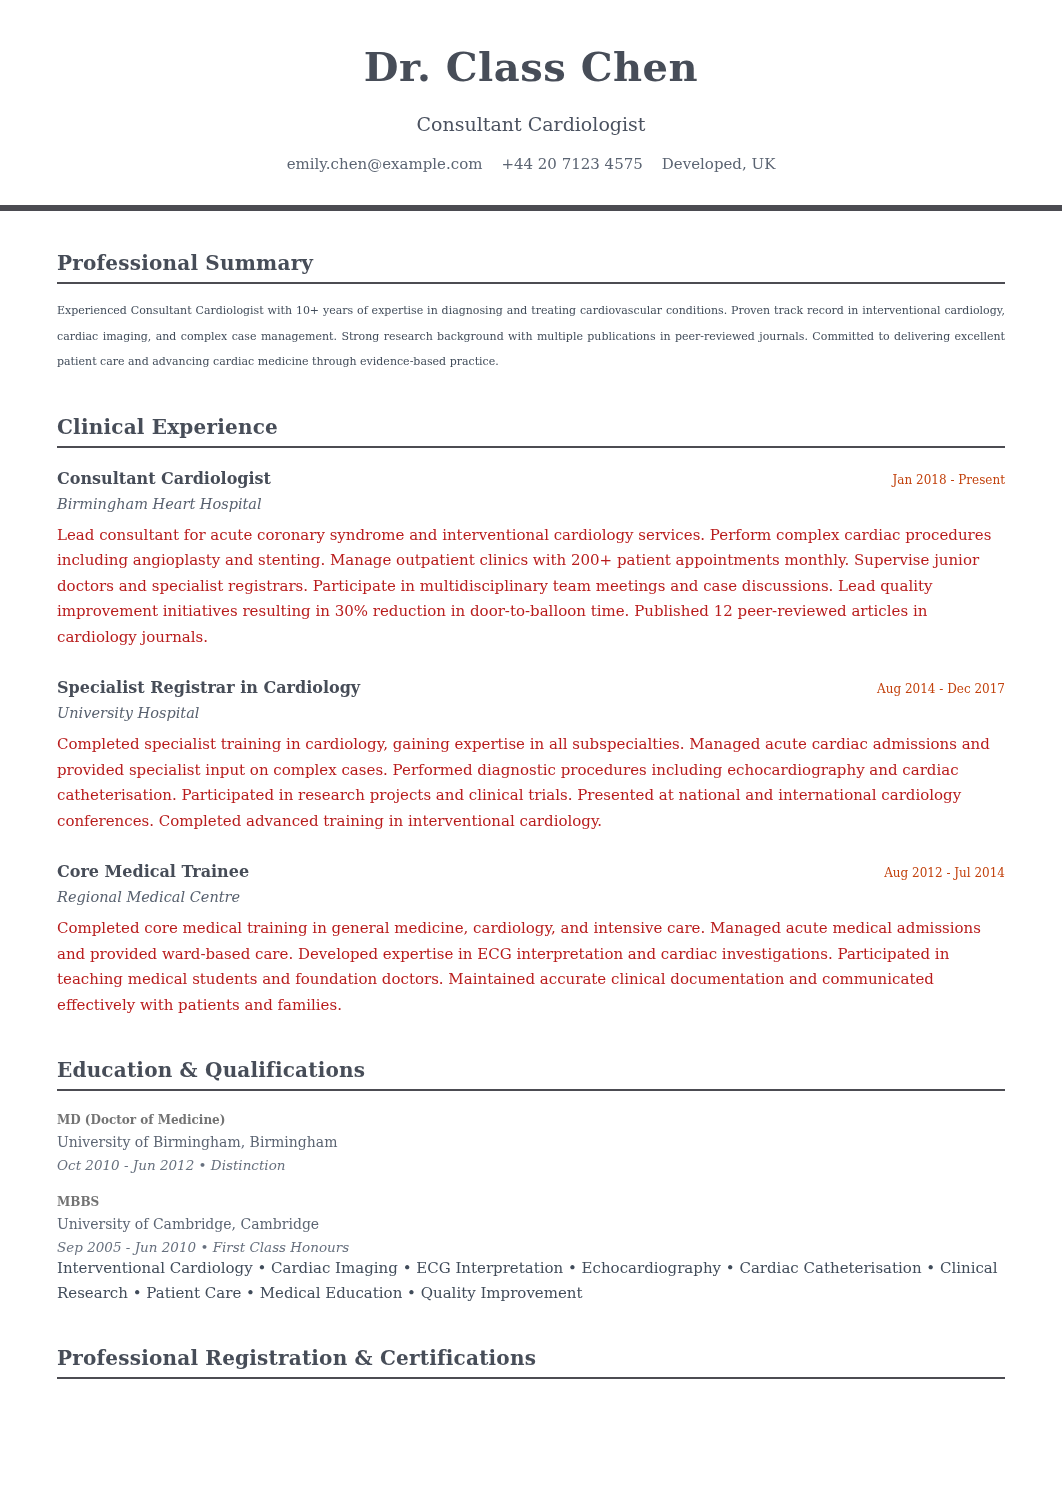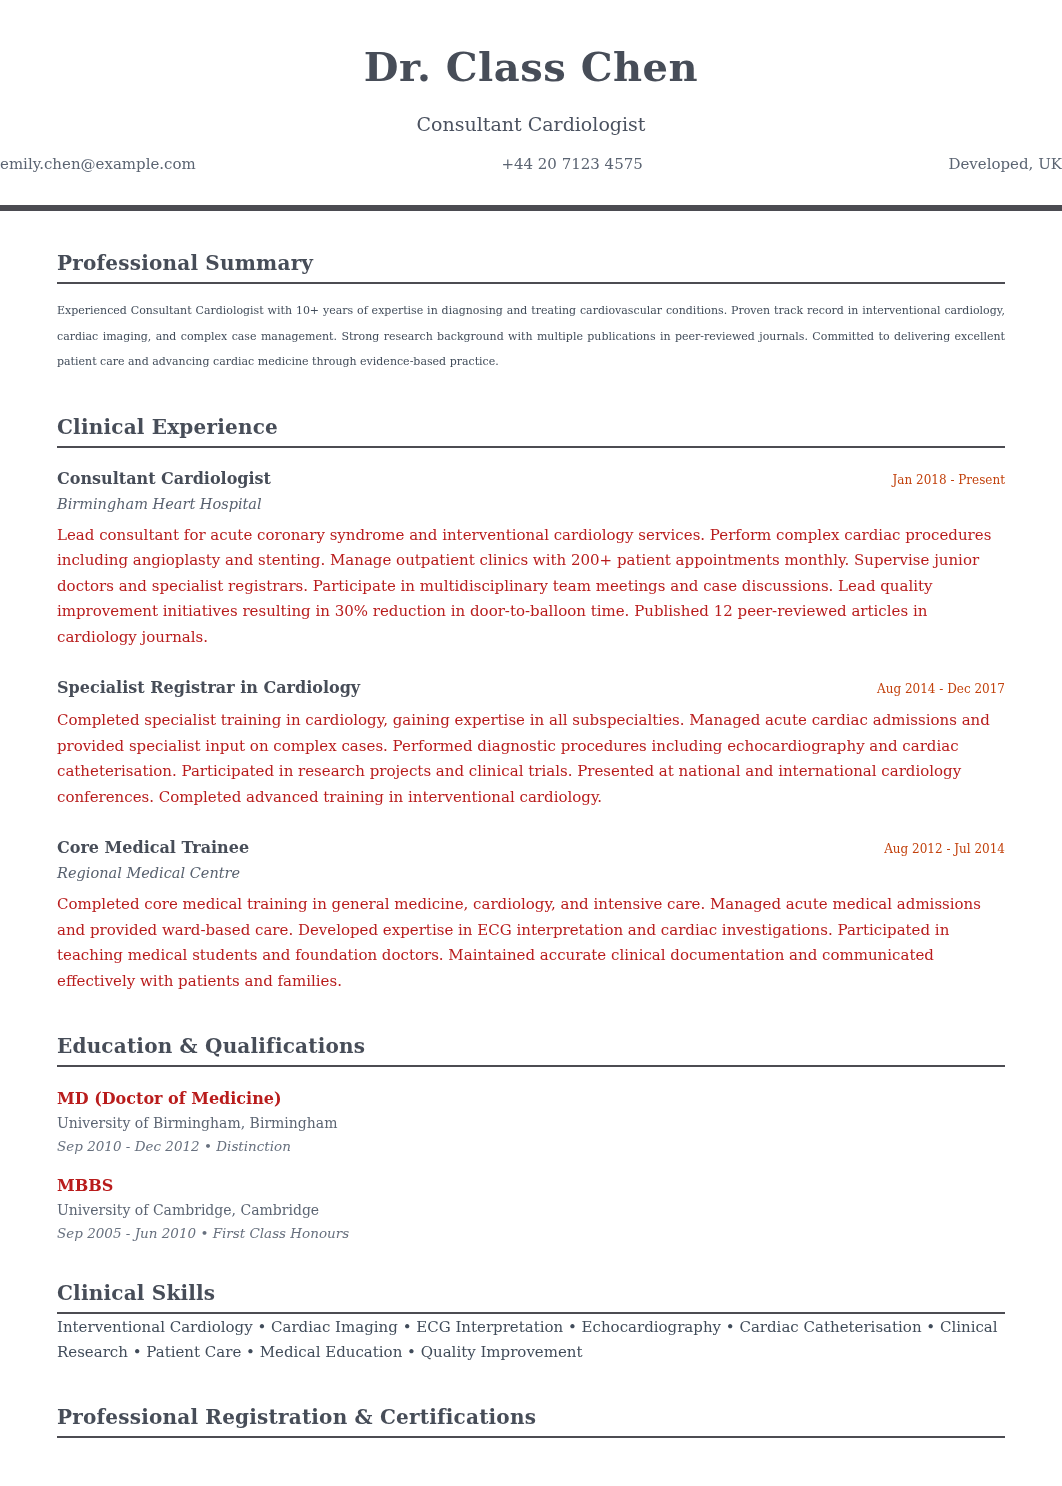--- a/index.html
+++ b/index.html
@@ -26,21 +26,21 @@
     letter-spacing: 0.5px;
   }
   .headline {
     margin-top: 24px;
     font-size: 19px;
     color: #4b5260;
   }
   .contact-row {
     margin-top: 20px;
     display: flex;
-    justify-content: space-between;
+    justify-content: center;
     gap: 19px;
     font-size: 15px;
     color: #5b6472;
   }
   .header-divider {
     height: 6px;
     background: #4b4b51;
     margin-top: 32px;
   }
 
@@ -92,23 +92,23 @@
   .job-desc {
     margin-top: 11px;
     font-size: 15px;
     line-height: 25.5px;
     color: #b91c1c;
   }
 
   
   .edu-entry { margin-top: 22px; }
   .edu-degree {
-    font-size: 16px;
-    font-weight: 700;
-    color: #b91c1c;
+    font-size: 12px;
+    font-weight: 700;
+    color: #737373;
   }
   .edu-institution {
     margin-top: 7px;
     font-size: 14px;
     color: #5c6573;
   }
   .edu-details {
     margin-top: 7px;
     font-size: 13.5px;
     font-style: italic;
@@ -156,51 +156,51 @@
         </div>
         <div class="job-company">Birmingham Heart Hospital</div>
         <div class="job-desc">Lead consultant for acute coronary syndrome and interventional cardiology services. Perform complex cardiac procedures including angioplasty and stenting. Manage outpatient clinics with 200+ patient appointments monthly. Supervise junior doctors and specialist registrars. Participate in multidisciplinary team meetings and case discussions. Lead quality improvement initiatives resulting in 30% reduction in door-to-balloon time. Published 12 peer-reviewed articles in cardiology journals.</div>
       </div>
 
       <div class="job">
         <div class="job-head">
           <span class="job-title">Specialist Registrar in Cardiology</span>
           <span class="job-dates">Aug 2014 - Dec 2017</span>
         </div>
+        <div class="job-company">University Hospital</div>
         <div class="job-desc">Completed specialist training in cardiology, gaining expertise in all subspecialties. Managed acute cardiac admissions and provided specialist input on complex cases. Performed diagnostic procedures including echocardiography and cardiac catheterisation. Participated in research projects and clinical trials. Presented at national and international cardiology conferences. Completed advanced training in interventional cardiology.</div>
       </div>
 
       <div class="job">
         <div class="job-head">
           <span class="job-title">Core Medical Trainee</span>
           <span class="job-dates">Aug 2012 - Jul 2014</span>
         </div>
         <div class="job-company">Regional Medical Centre</div>
         <div class="job-desc">Completed core medical training in general medicine, cardiology, and intensive care. Managed acute medical admissions and provided ward-based care. Developed expertise in ECG interpretation and cardiac investigations. Participated in teaching medical students and foundation doctors. Maintained accurate clinical documentation and communicated effectively with patients and families.</div>
       </div>
     </div>
 
     <div>
       <div class="section-heading">Education &amp; Qualifications</div>
 
       <div class="edu-entry">
         <div class="edu-degree">MD (Doctor of Medicine)</div>
         <div class="edu-institution">University of Birmingham, Birmingham</div>
-        <div class="edu-details">Sep 2010 - Dec 2012 • Distinction</div>
+        <div class="edu-details">Oct 2010 - Jun 2012 • Distinction</div>
       </div>
 
       <div class="edu-entry">
         <div class="edu-degree">MBBS</div>
         <div class="edu-institution">University of Cambridge, Cambridge</div>
         <div class="edu-details">Sep 2005 - Jun 2010 • First Class Honours</div>
       </div>
     </div>
 
     <div>
-      <div class="section-heading">Clinical Skills</div>
       <p class="skills-text">Interventional Cardiology • Cardiac Imaging • ECG Interpretation • Echocardiography • Cardiac Catheterisation • Clinical Research • Patient Care • Medical Education • Quality Improvement</p>
     </div>
 
     <div>
       <div class="section-heading">Professional Registration &amp; Certifications</div>
 
     </div>
 
   </div>
 </div>

